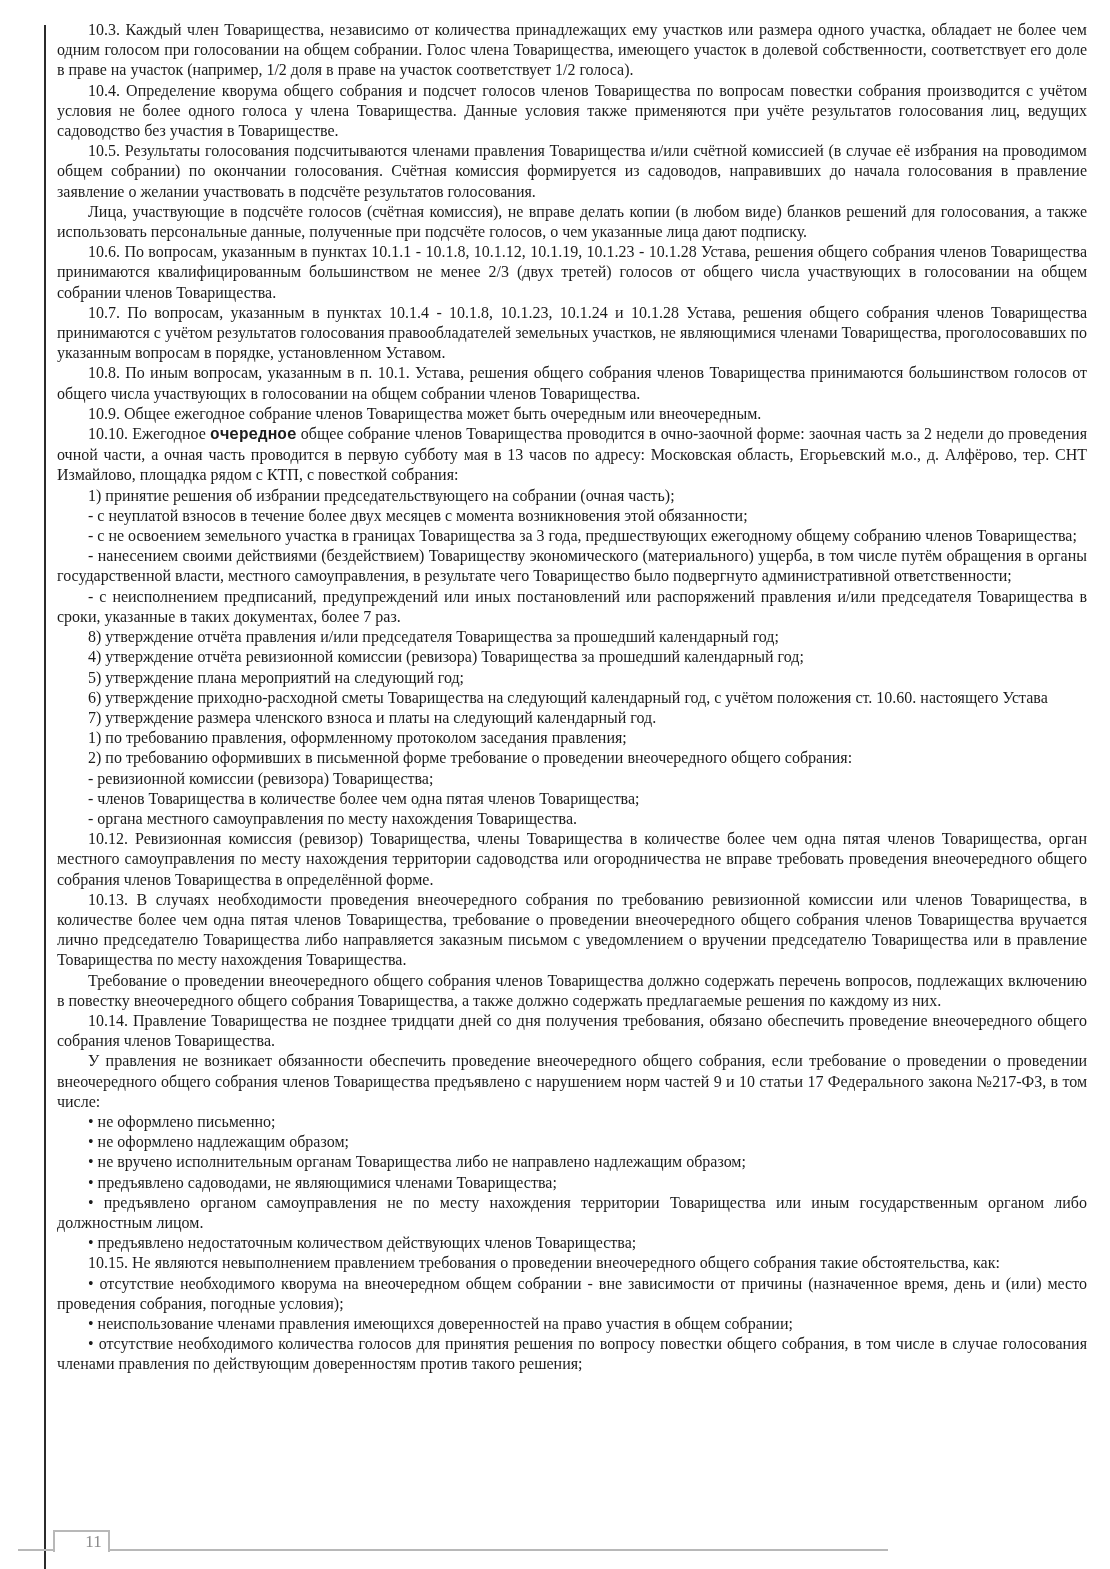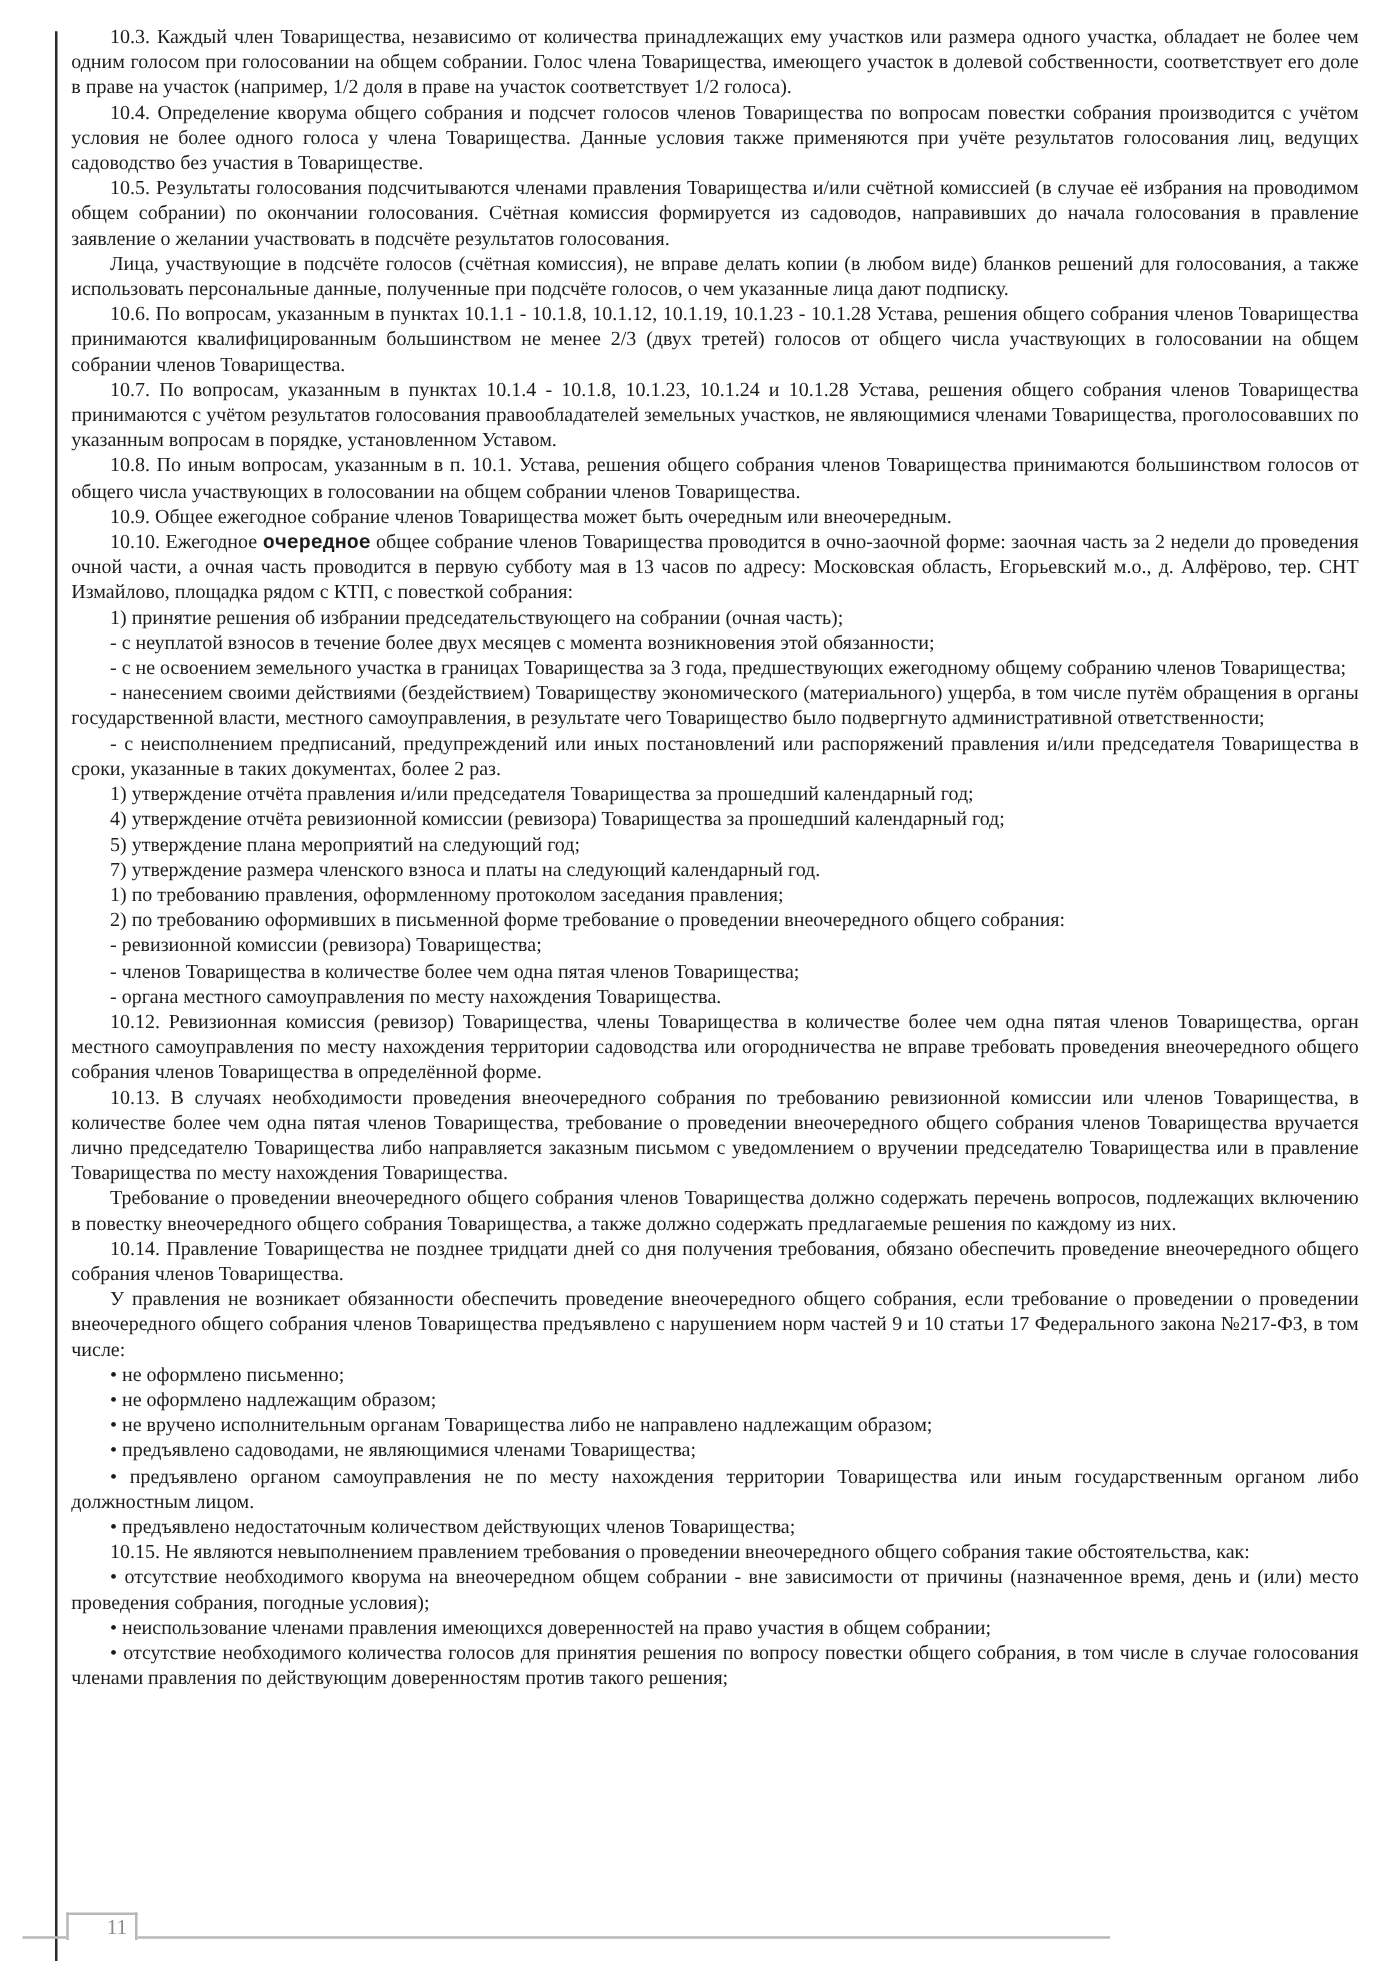--- a/index.html
+++ b/index.html
@@ -82,24 +82,25 @@
       <p class="para"><span>Лица, участвующие в подсчёте голосов (счётная комиссия), не вправе делать копии (в любом виде) бланков решений для голосования, а также использовать персональные данные, полученные при подсчёте голосов, о чем указанные лица дают подписку.</span></p>
       <p class="para"><span>10.6. По вопросам, указанным в пунктах 10.1.1 - 10.1.8, 10.1.12, 10.1.19, 10.1.23 - 10.1.28 Устава, решения общего собрания членов Товарищества принимаются квалифицированным большинством не менее 2/3 (двух третей) голосов от общего числа участвующих в голосовании на общем собрании членов Товарищества.</span></p>
       <p class="para"><span>10.7. По вопросам, указанным в пунктах 10.1.4 - 10.1.8, 10.1.23, 10.1.24 и 10.1.28 Устава, решения общего собрания членов Товарищества принимаются с учётом результатов голосования правообладателей земельных участков, не являющимися членами Товарищества, проголосовавших по указанным вопросам в порядке, установленном Уставом.</span></p>
       <p class="para"><span>10.8. По иным вопросам, указанным в п. 10.1. Устава, решения общего собрания членов Товарищества принимаются большинством голосов от общего числа участвующих в голосовании на общем собрании членов Товарищества.</span></p>
       <p class="para"><span>10.9. Общее ежегодное собрание членов Товарищества может быть очередным или внеочередным.</span></p>
       <p class="para"><span>10.10. Ежегодное </span><span class="b">очередное</span><span> общее собрание членов Товарищества проводится в очно-заочной форме: заочная часть за 2 недели до проведения очной части, а очная часть проводится в первую субботу мая в 13 часов по адресу: Московская область, Егорьевский м.о., д. Алфёрово, тер. СНТ Измайлово, площадка рядом с КТП, с повесткой собрания:</span></p>
       <p class="para"><span>1) принятие решения об избрании председательствующего на собрании (очная часть);</span></p>
       <p class="para"><span>- с неуплатой взносов в течение более двух месяцев с момента возникновения этой обязанности;</span></p>
       <p class="para"><span>- с не освоением земельного участка в границах Товарищества за 3 года, предшествующих ежегодному общему собранию членов Товарищества;</span></p>
       <p class="para"><span>- нанесением своими действиями (бездействием) Товариществу экономического (материального) ущерба, в том числе путём обращения в органы государственной власти, местного самоуправления, в результате чего Товарищество было подвергнуто административной ответственности;</span></p>
-      <p class="para"><span>- с неисполнением предписаний, предупреждений или иных постановлений или распоряжений правления и/или председателя Товарищества в сроки, указанные в таких документах, более 2 раз.</span></p>
-      <p class="para"><span>1) утверждение отчёта правления и/или председателя Товарищества за прошедший календарный год;</span></p>
+      <p class="para"><span>- с неисполнением предписаний, предупреждений или иных постановлений или распоряжений правления и/или председателя Товарищества в сроки, указанные в таких документах, более 7 раз.</span></p>
+      <p class="para"><span>8) утверждение отчёта правления и/или председателя Товарищества за прошедший календарный год;</span></p>
       <p class="para"><span>4) утверждение отчёта ревизионной комиссии (ревизора) Товарищества за прошедший календарный год;</span></p>
       <p class="para"><span>5) утверждение плана мероприятий на следующий год;</span></p>
+      <p class="para"><span>6) утверждение приходно-расходной сметы Товарищества на следующий календарный год, с учётом положения ст. 10.60. настоящего Устава</span></p>
       <p class="para"><span>7) утверждение размера членского взноса и платы на следующий календарный год.</span></p>
       <p class="para"><span>1) по требованию правления, оформленному протоколом заседания правления;</span></p>
       <p class="para"><span>2) по требованию оформивших в письменной форме требование о проведении внеочередного общего собрания:</span></p>
       <p class="para"><span>- ревизионной комиссии (ревизора) Товарищества;</span></p>
       <p class="para"><span>- членов Товарищества в количестве более чем одна пятая членов Товарищества;</span></p>
       <p class="para"><span>- органа местного самоуправления по месту нахождения Товарищества.</span></p>
       <p class="para"><span>10.12. Ревизионная комиссия (ревизор) Товарищества, члены Товарищества в количестве более чем одна пятая членов Товарищества, орган местного самоуправления по месту нахождения территории садоводства или огородничества не вправе требовать проведения внеочередного общего собрания членов Товарищества в определённой форме.</span></p>
       <p class="para"><span>10.13. В случаях необходимости проведения внеочередного собрания по требованию ревизионной комиссии или членов Товарищества, в количестве более чем одна пятая членов Товарищества, требование о проведении внеочередного общего собрания членов Товарищества вручается лично председателю Товарищества либо направляется заказным письмом с уведомлением о вручении председателю Товарищества или в правление Товарищества по месту нахождения Товарищества.</span></p>
       <p class="para"><span>Требование о проведении внеочередного общего собрания членов Товарищества должно содержать перечень вопросов, подлежащих включению в повестку внеочередного общего собрания Товарищества, а также должно содержать предлагаемые решения по каждому из них.</span></p>
       <p class="para"><span>10.14. Правление Товарищества не позднее тридцати дней со дня получения требования, обязано обеспечить проведение внеочередного общего собрания членов Товарищества.</span></p>

